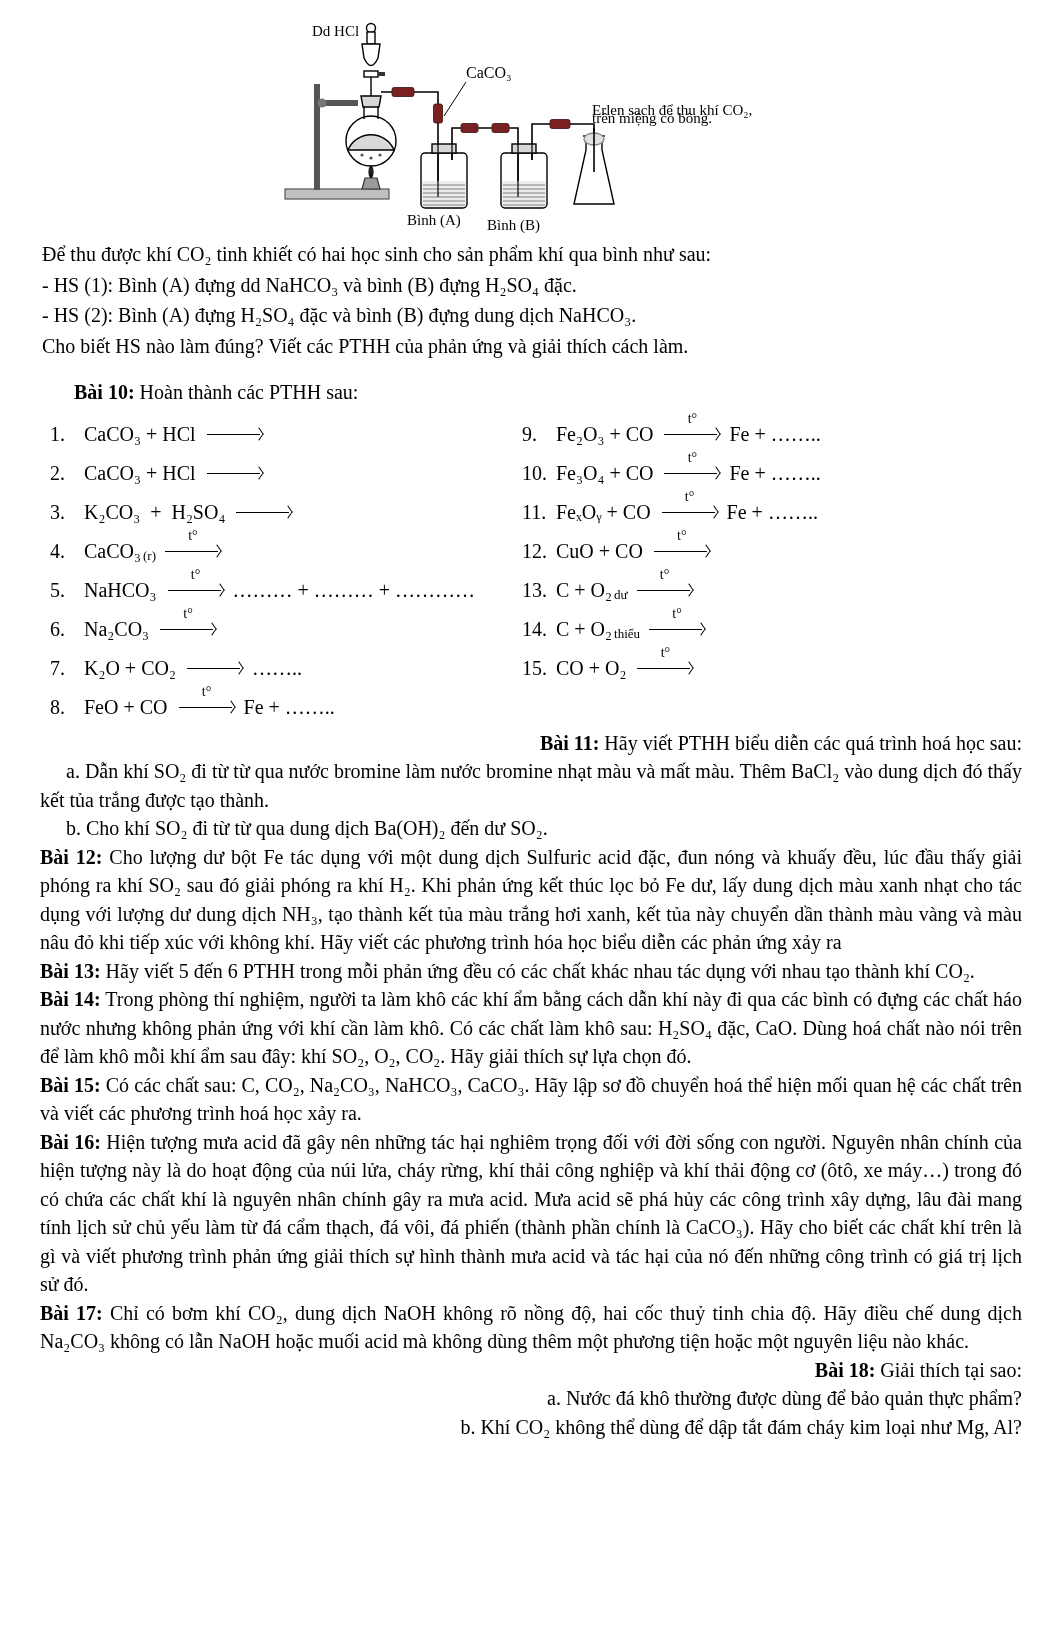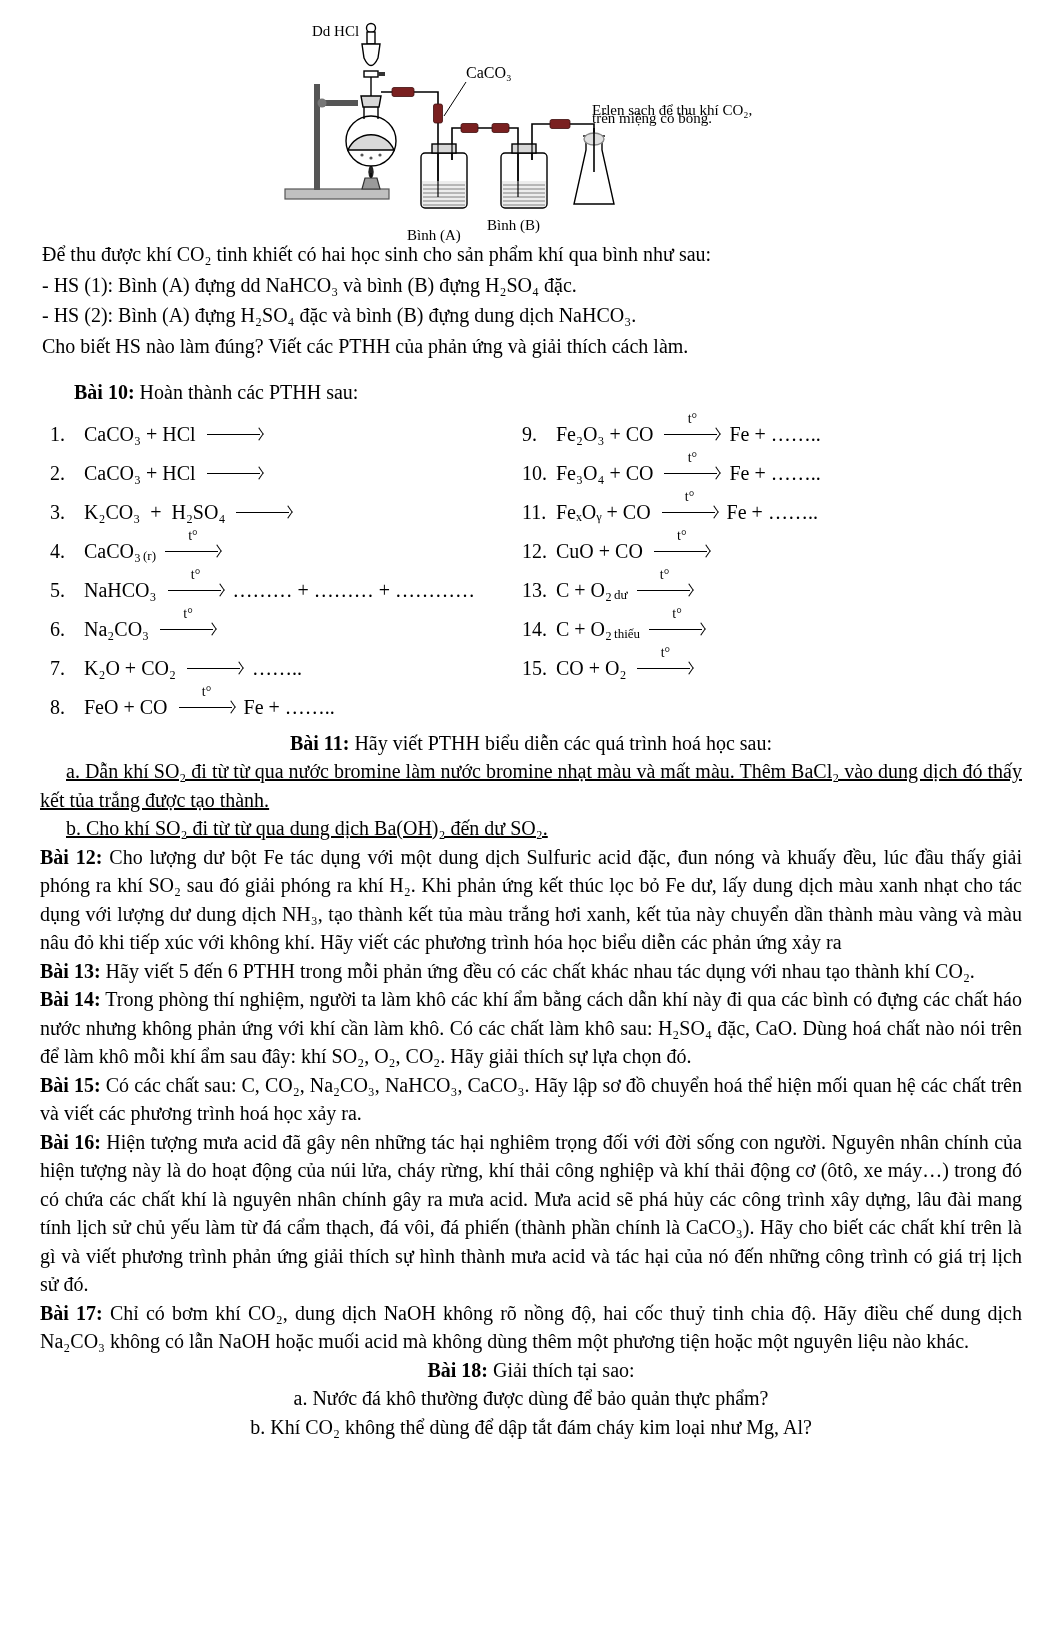--- a/index.html
+++ b/index.html
@@ -26,23 +26,23 @@
   .eq-num { width:34px; flex:0 0 34px; }
   .eq-lhs, .eq-rhs { white-space:pre; }
   .eq-sub { font-size:13px; position:relative; top:5px; margin-left:2px; white-space:nowrap; }
   .rx-arrow { position:relative; display:inline-block; width:56px; height:18px; margin:0 9px; flex:0 0 56px; }
   .rx-arrow .shaft { position:absolute; left:0; right:3px; top:9px; border-top:1.5px solid #000; }
   .rx-arrow .head { position:absolute; right:0; top:5px; width:8px; height:8px; border-top:1.5px solid #000; border-right:1.5px solid #000; transform:rotate(45deg) skew(10deg,10deg); }
   .rx-arrow .cond { position:absolute; left:50%; transform:translateX(-50%); top:-13px; font-size:14px; line-height:14px; }
   
   .sections { padding:2px 40px 20px 40px; }
   .sections p { margin:0; text-align:justify; }
-  .sections p.noj { text-align:center; }
+  .sections p.noj { text-align:right; }
   .sec-label { font-weight:bold; }
-  .indent { text-indent:26px;text-decoration:underline; }
+  .indent { text-indent:26px; }
 </style>
 </head>
 <body>
 
 <div class="page">
 
   <div class="diagram">
     <svg width="1062" height="236" viewBox="0 0 1062 236">
 
       <g>
@@ -128,21 +128,21 @@
         <path d="M586 136 L586 150 L574 204 L614 204 L602 150 L602 136" fill="#fff"></path>
         <line x1="583" y1="136" x2="605" y2="136"></line>
         <ellipse cx="594" cy="139" rx="10" ry="6" fill="#e0e0e0" stroke="#888"></ellipse>
         <line x1="594" y1="128" x2="594" y2="172" stroke-width="1.6"></line>
       </g>
     </svg>
     <span class="dlabel" style="left:312px; top:22px;">Dd HCl</span>
     <span class="dlabel" style="left:466px; top:64px; font-size:16px;">CaCO₃</span>
     <span class="dlabel" style="left:592px; top:89px;margin-top:12px;">Erlen sạch để thu khí CO₂,</span>
     <span class="dlabel" style="left:592px; top:109px;">trên miệng có bông.</span>
-    <span class="dlabel" style="left:407px; top:226px;">Bình (A)</span>
+    <span class="dlabel" style="left:407px; top:211px;">Bình (A)</span>
     <span class="dlabel" style="left:487px; top:216px;">Bình (B)</span>
   </div>
 
   <div class="intro">
     <p>Để thu được khí CO₂ tinh khiết có hai học sinh cho sản phẩm khí qua bình như sau:</p>
     <p>- HS (1): Bình (A) đựng dd NaHCO₃ và bình (B) đựng H₂SO₄ đặc.</p>
     <p>- HS (2): Bình (A) đựng H₂SO₄ đặc và bình (B) đựng dung dịch NaHCO₃.</p>
     <p>Cho biết HS nào làm đúng? Viết các PTHH của phản ứng và giải thích cách làm.</p>
   </div>
 

